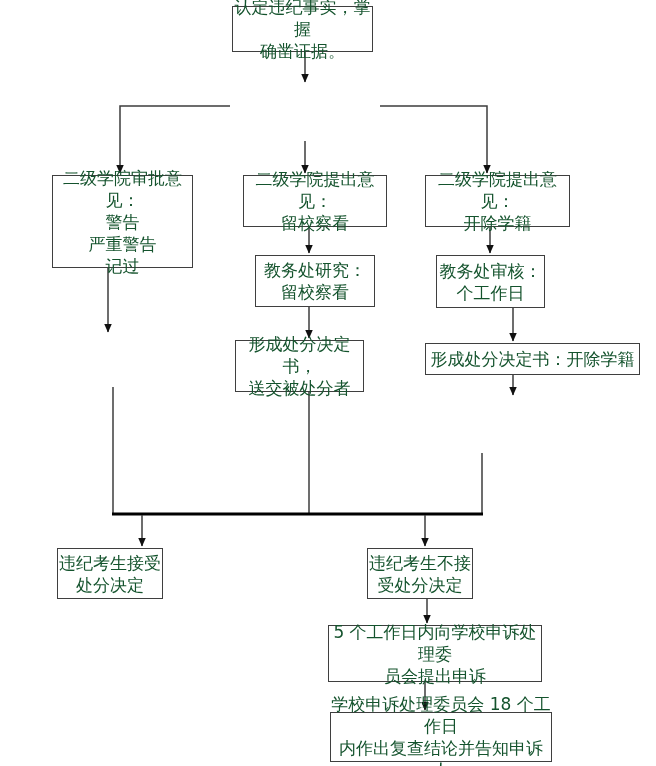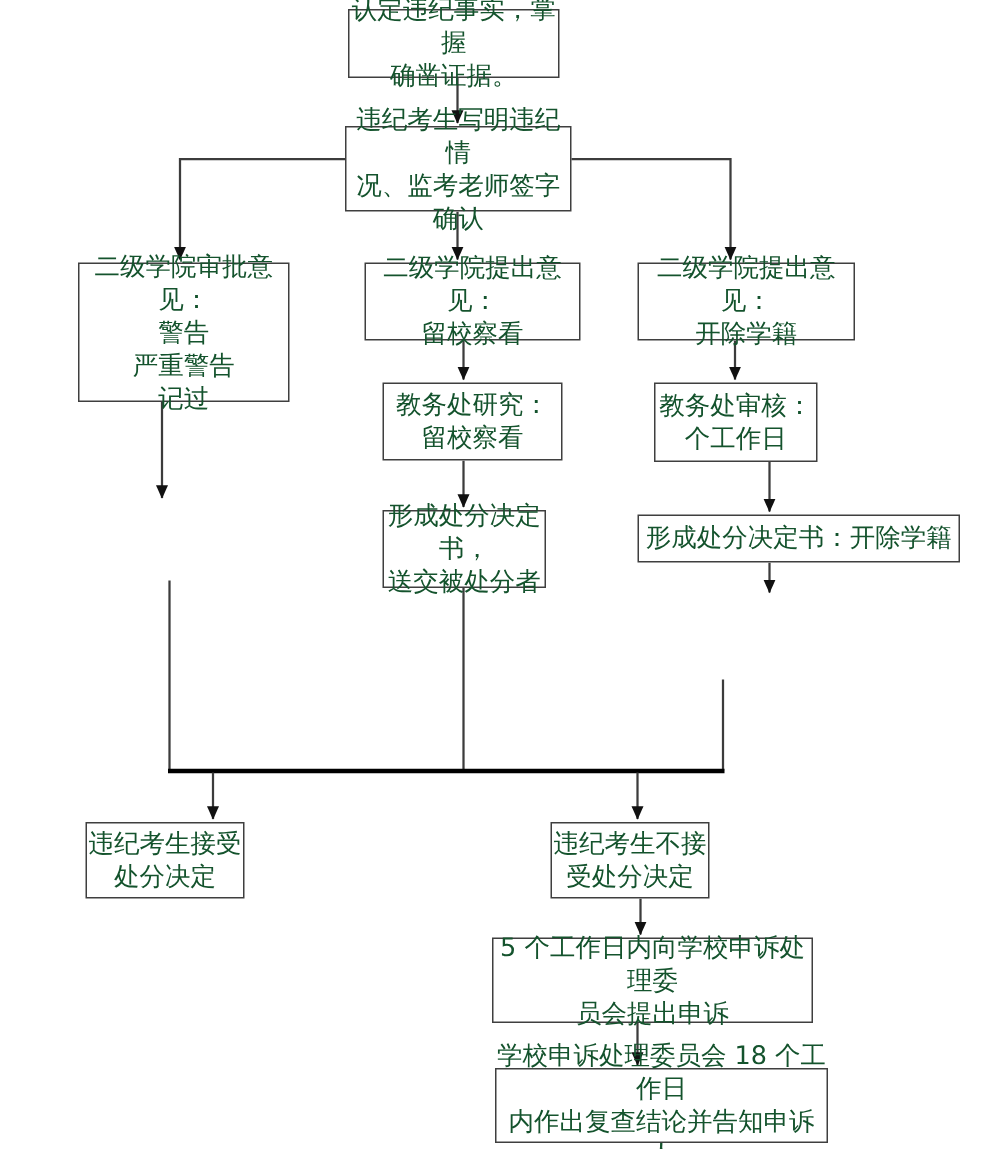--- a/index.html
+++ b/index.html
@@ -49,24 +49,20 @@
       <path d="M427,599 L427,623" marker-end="url(#ah)"></path>
       <path d="M425,682 L425,710" marker-end="url(#ah)"></path>
     </g>
   </svg>
 
   <div class="box" style="left:232px;top:6px;width:141px;height:46px">
     <div class="txt">认定违纪事实，掌握
 确凿证据。</div>
   </div>
 
-  <div class="box" style="left:230px;top:84px;width:151px;height:57px">
-    <div class="txt">违纪考生写明违纪情
-况、监考老师签字确认</div>
-  </div>
 
   <div class="box" style="left:52px;top:175px;width:141px;height:93px">
     <div class="txt">二级学院审批意见：
 警告
 严重警告
 记过</div>
   </div>
 
   <div class="box" style="left:243px;top:175px;width:144px;height:52px">
     <div class="txt">二级学院提出意见：
@@ -82,21 +78,21 @@
     <div class="txt">教务处研究：
 留校察看</div>
   </div>
 
   <div class="box" style="left:436px;top:255px;width:109px;height:53px">
     <div class="txt">教务处审核：
 个工作日</div>
   </div>
 
 
-  <div class="box" style="left:255px;top:340px;width:109px;height:52px">
+  <div class="box" style="left:235px;top:340px;width:129px;height:52px">
     <div class="txt">形成处分决定书，
 送交被处分者</div>
   </div>
 
   <div class="box" style="left:425px;top:343px;width:215px;height:32px">
     <div class="txt">形成处分决定书：开除学籍</div>
   </div>
 
 
   <div class="box" style="left:57px;top:548px;width:106px;height:51px">

